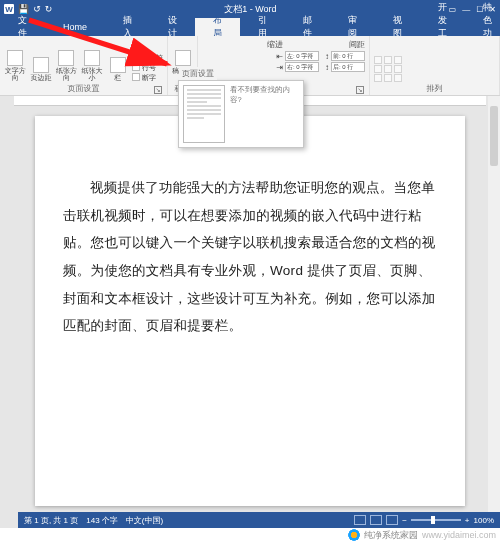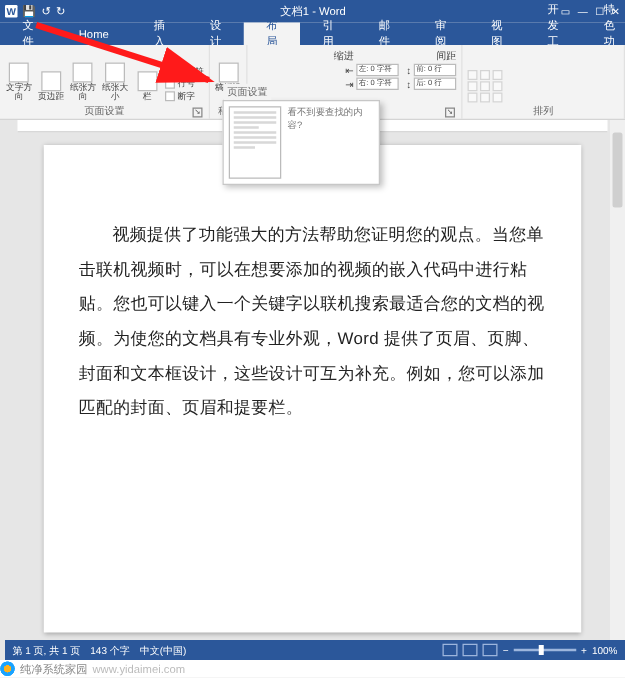--- a/index.html
+++ b/index.html
@@ -30,26 +30,26 @@
   .page p { font-size: 13.5px; line-height: 2.05; color: #222; font-family: Liberation Sans, sans-serif; text-indent: 2em; letter-spacing: .3px; }
   .callout { position: absolute; top: 80px; left: 178px; width: 126px; background: #fff; border: 1px solid #c7c7c7; box-shadow: 2px 2px 5px rgba(0,0,0,.25); padding: 4px; font-size: 8px; color: #555; z-index: 40; display: flex; gap: 5px; }
   .callout .hdr { position: absolute; top: -14px; left: 0; font-size: 8px; color: #666; background: #f3f3f3; padding: 1px 3px; }
   .callout .thumb { width: 42px; height: 58px; border: 1px solid #bbb; background:
     linear-gradient(#fff,#fff) padding-box;
     position: relative; display: flex; flex-direction: column; gap: 2px; padding: 3px;}
   .callout .thumb .ln { height: 2px; background: #d8d8d8; }
   .callout .txt { flex:1; display:flex; flex-direction:column; gap:3px; font-size:7.5px; line-height:1.3; color:#777; }
   .scrollbar { position: absolute; right: 0; top: 96px; bottom: 30px; width: 12px; background: #f0f0f0; }
   .scrollbar .thumb { position: absolute; top: 10px; left: 2px; width: 8px; height: 60px; background: #cfcfcf; border-radius: 2px; }
-  .statusbar { position: absolute; bottom: 14px; left: 4px; right: 0; height: 16px; background: #2b579a; color: #fff; font-size: 8px; display: flex; align-items: center; padding: 0 6px; gap: 8px; }
+  .statusbar { position: absolute; bottom: 14px; left: 18px; right: 0; height: 16px; background: #2b579a; color: #fff; font-size: 8px; display: flex; align-items: center; padding: 0 6px; gap: 8px; }
   .statusbar .right { margin-left: auto; display: flex; align-items: center; gap: 4px; }
   .viewbtn { width: 12px; height: 10px; border: 1px solid #9db6dd; }
   .zoomslider { width: 50px; height: 2px; background: #9db6dd; position: relative; }
   .zoomslider::after { content:""; position:absolute; top:-3px; left: 20px; width:4px; height:8px; background:#fff; }
-  .watermark { position: absolute; bottom: 0; left: 0; right: 0; height: 14px; background: #fff; display: flex; align-items: center; justify-content: flex-start; font-size: 9px; color: #888; padding-right: 4px; gap: 4px; }
+  .watermark { position: absolute; bottom: 0; left: 0; right: 0; height: 14px; background: #fff; display: flex; align-items: center; justify-content: flex-end; font-size: 9px; color: #888; padding-right: 4px; gap: 4px; }
   .watermark .logo { width: 12px; height: 12px; background: radial-gradient(circle,#ffb11b 35%,#1aa3ff 36% 70%,transparent 71%); border-radius: 50%; }
   .spinrow { display:flex; align-items:center; gap:2px; }
   .spinrow .box { width:34px; height:10px; border:1px solid #bbb; background:#fff; font-size:6px; padding-left:1px; line-height:8px; }
 </style>
 </head>
 <body>
 
 <div class="titlebar">
   <div class="left">
     <div class="wicon">W</div>

